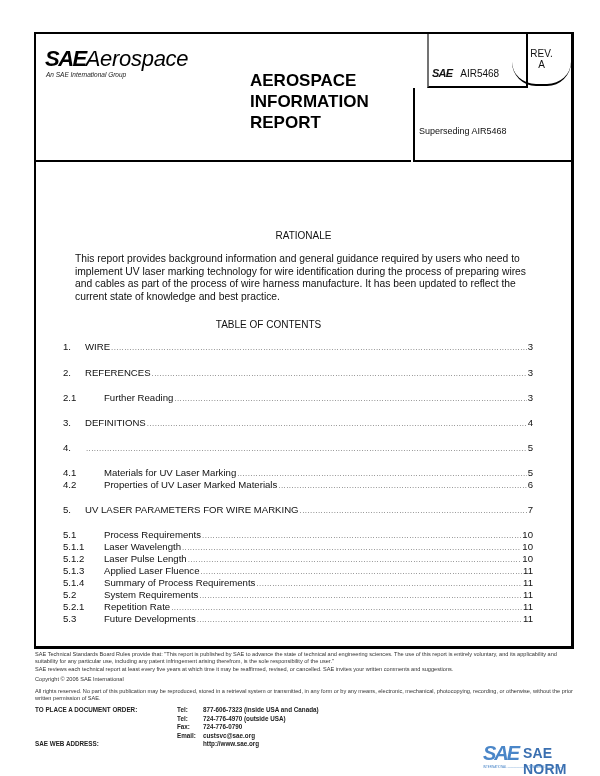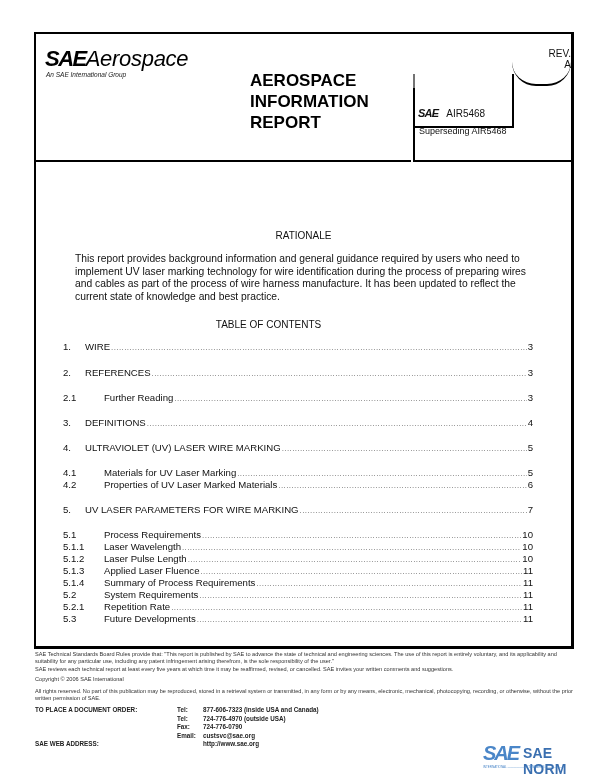--- a/index.html
+++ b/index.html
@@ -8,25 +8,25 @@
     .frame { position: absolute; left: 34px; top: 32px; width: 535px; height: 612px; border: 2px solid #000; border-right-width: 3px; border-bottom-width: 3px; box-sizing: content-box; }
 
     
     .hdr-left { position: absolute; left: 0; top: 0; width: 375px; height: 126px; border-bottom: 2px solid #000; }
     .logo { position: absolute; left: 9px; top: 12px; }
     .logo-sae { font-family: "Liberation Sans", sans-serif; font-weight: 900; font-style: italic; font-size: 22px; letter-spacing: -1.5px; color: #000; }
     .logo-aero { font-family: "Liberation Sans", sans-serif; font-style: italic; font-size: 22px; color: #000; letter-spacing: -0.3px; }
     .logo-sub { font-style: italic; font-size: 6.5px; color: #222; margin-top: -1px; margin-left: 1px; }
     .doc-type { position: absolute; left: 214px; top: 36px; font-weight: bold; font-size: 17px; line-height: 21px; color: #000; }
 
-    .hdr-mid { position: absolute; left: 377px; top: 0; width: 97px; height: 52px; border-left: 2px solid #737373; border-right: 2px solid #000; border-bottom: 2px solid #000; margin-top: 40px; }
+    .hdr-mid { position: absolute; left: 391px; top: 0; width: 97px; height: 52px; border-left: 2px solid #737373; border-right: 2px solid #000; border-bottom: 2px solid #000; }
     .hdr-id { position: absolute; left: 3px; top: 33px; font-size: 10px; }
     .sae-mini { font-weight: 900; font-style: italic; font-size: 11px; letter-spacing: -0.8px; }
     .doc-no { margin-left: 8px; font-size: 10px; }
-    .hdr-rev { position: absolute; left: 476px; top: 0; width: 59px; height: 52px; border-bottom: 2px solid #000; text-align: right; font-size: 10px; line-height: 11px; padding-top: 14px; box-sizing: border-box; border-radius: 24px; }
+    .hdr-rev { position: absolute; left: 476px; top: 0; width: 59px; height: 52px; border-bottom: 2px solid #000; text-align: center; font-size: 10px; line-height: 11px; padding-top: 14px; box-sizing: border-box; border-radius: 24px; }
     .hdr-rev-box { position: absolute; left: 377px; top: 54px; width: 158px; height: 72px; border-left: 2px solid #000; border-bottom: 2px solid #000; }
     .dates { position: absolute; left: 4px; top: 3px; font-size: 9px; line-height: 11px; }
     .dates .row { display: flex; }
     .dates .lbl { width: 66px; }
     .supersede { position: absolute; left: 4px; top: 38px; font-size: 9px; }
 
     .title-band { position: absolute; left: 0; top: 128px; width: 535px; height: 58px; border-bottom: 1px solid #333; display: flex; align-items: center; justify-content: center; font-size: 10.5px; }
 
     .rationale-h { position: absolute; left: 0; top: 196px; width: 535px; text-align: center; font-size: 10px; }
     .rationale-p { position: absolute; left: 39px; top: 219px; width: 470px; font-size: 10.3px; line-height: 12.6px; }
@@ -110,21 +110,20 @@
         <span class="toc-pg">3</span>
       </div>
       <div class="toc-row" style="top: 383px;">
         <span class="toc-num">3.</span>
         <span class="toc-lbl">DEFINITIONS</span>
         <span class="toc-dots"></span>
         <span class="toc-pg">4</span>
       </div>
       <div class="toc-row" style="top: 408px;">
         <span class="toc-num">4.</span>
-        <span class="toc-lbl">ULTRAVIOLET (UV) LASER WIRE MARKING</span>
         <span class="toc-dots"></span>
         <span class="toc-pg">5</span>
       </div>
       <div class="toc-row" style="top: 433px;">
         <span class="toc-num sub">4.1</span>
         <span class="toc-lbl">Materials for UV Laser Marking</span>
         <span class="toc-dots"></span>
         <span class="toc-pg">5</span>
       </div>
       <div class="toc-row" style="top: 445px;">

